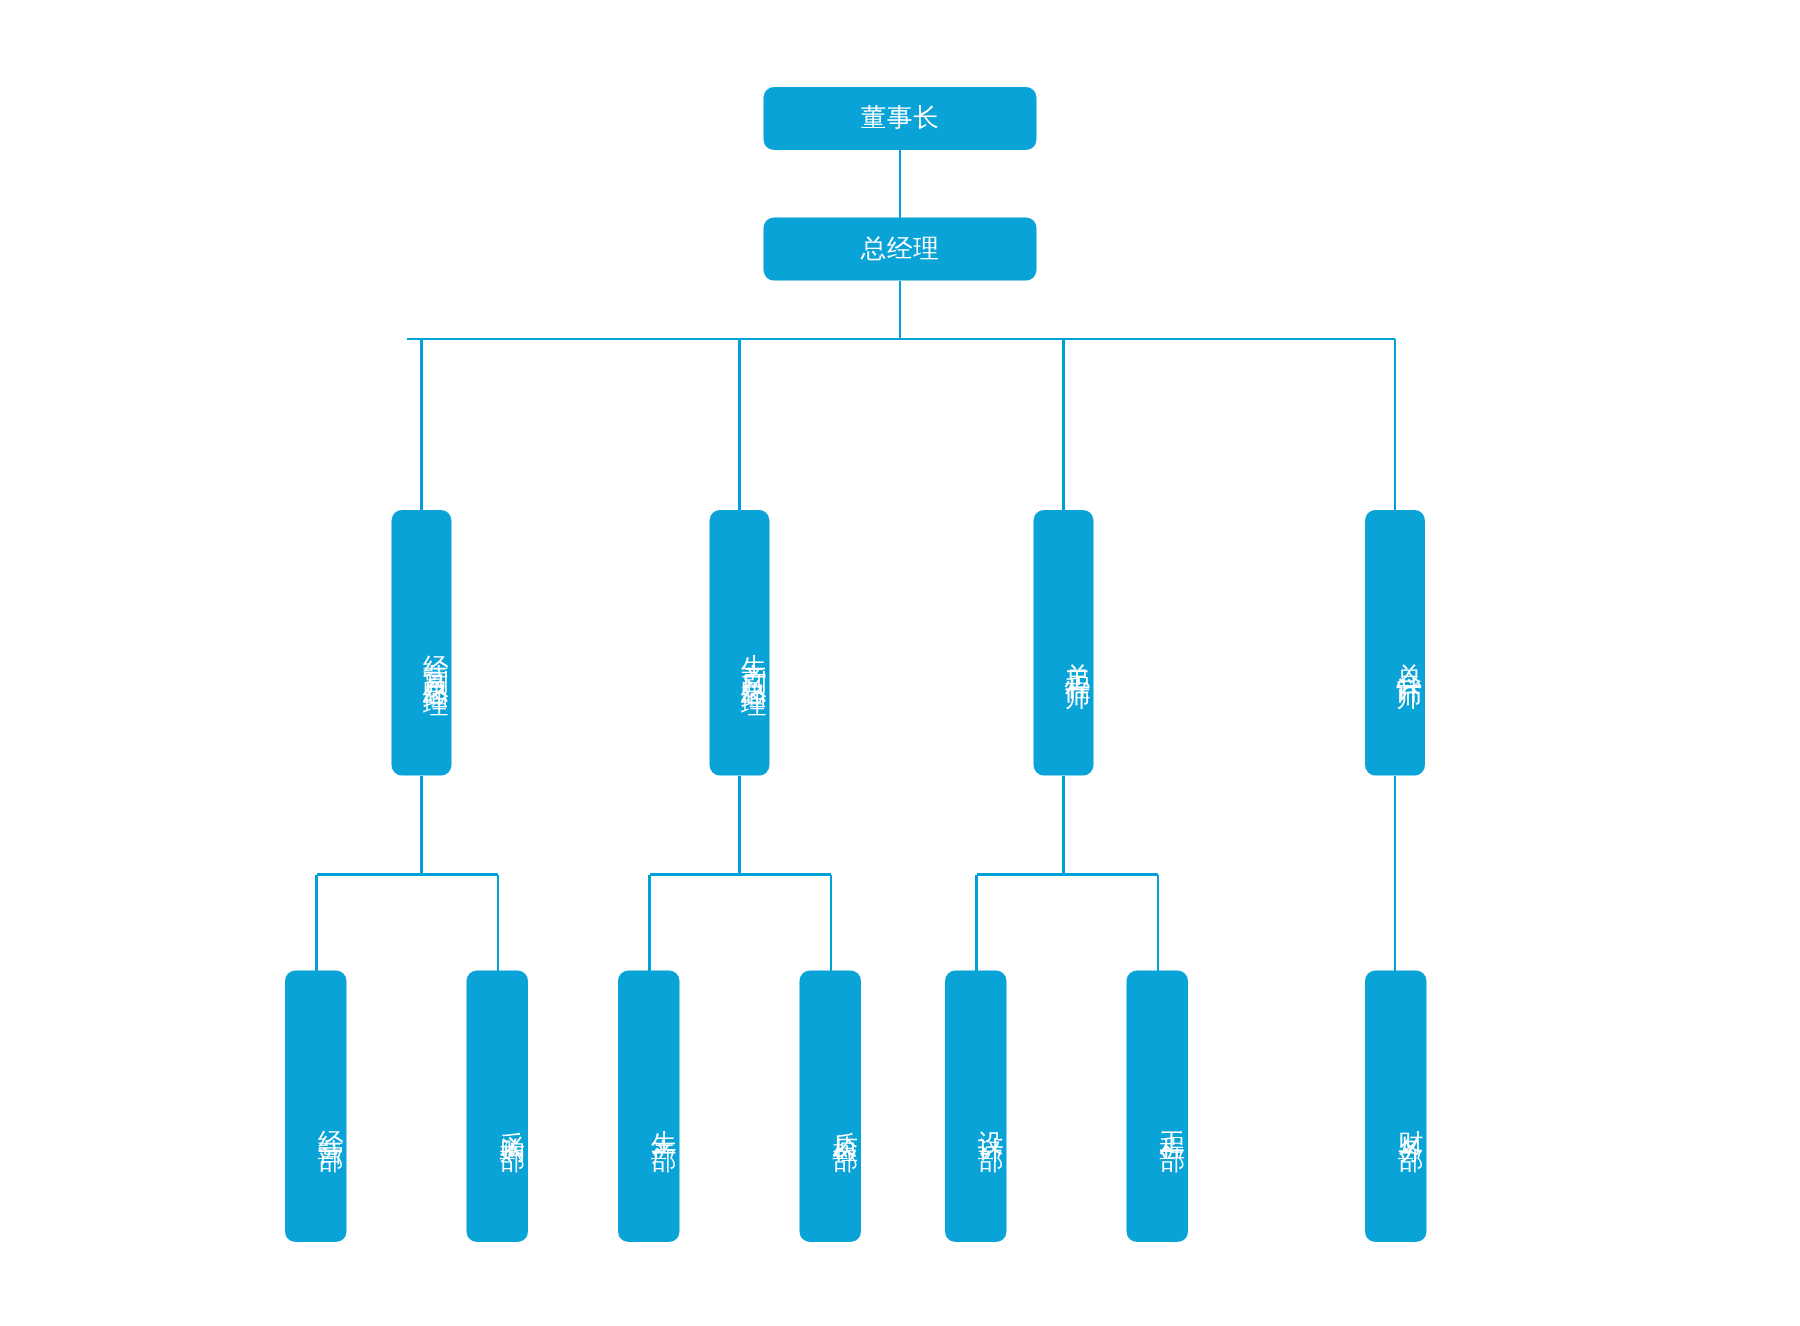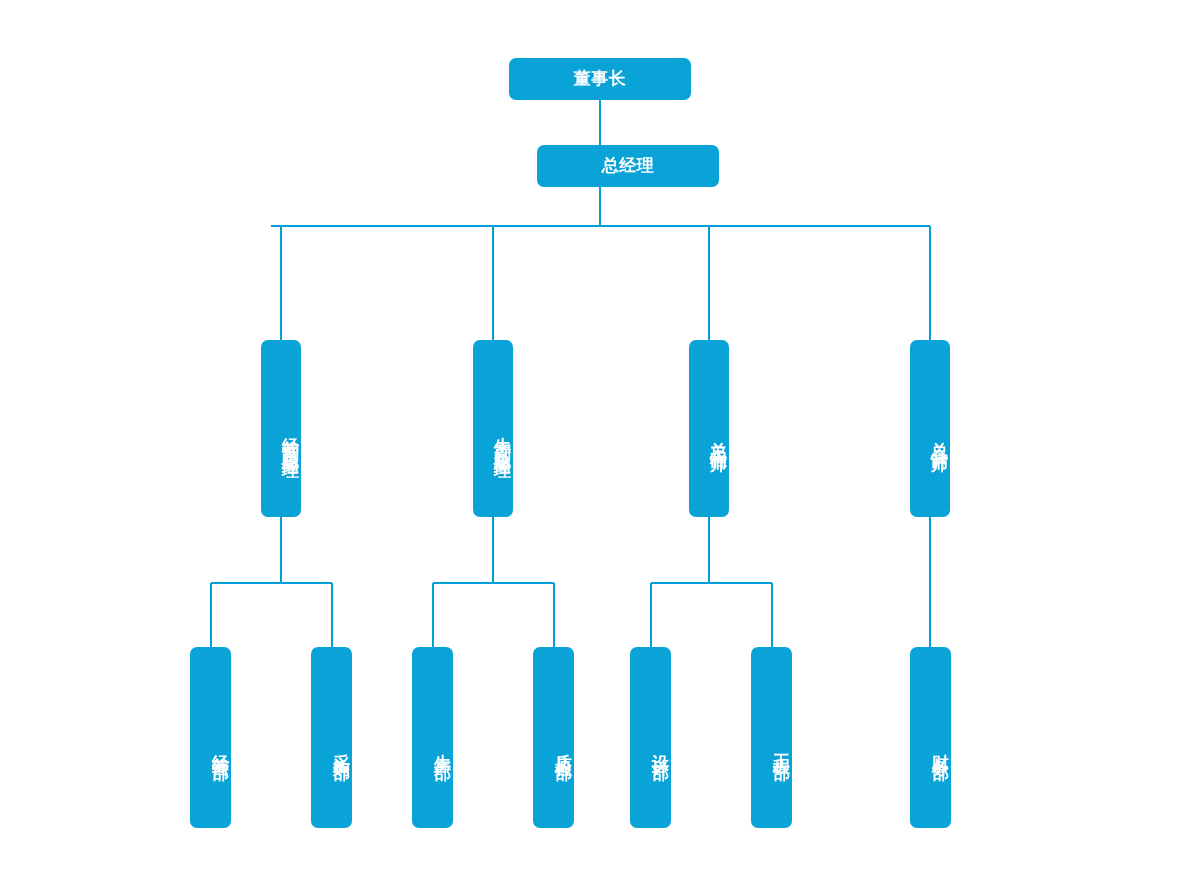--- a/index.html
+++ b/index.html
@@ -32,21 +32,21 @@
     box-sizing: border-box;
     background: #0aa3d7;
     border-radius: 7px;
     color: #ffffff;
     display: flex;
     align-items: center;
     justify-content: center;
     text-align: left;
     line-height: 1.32;
     letter-spacing: 0.5px;
-    font-weight: 700;
+    font-weight: 400;
     user-select: none;
   }
   .node.horizontal {
     font-size: 17px;
     writing-mode: horizontal-tb;
     padding: 0 6px;
   }
   .node.vertical {
     font-size: 17px;
     writing-mode: vertical-rl;
@@ -81,21 +81,21 @@
       <line x1="433" y1="583" x2="433" y2="647" stroke="#00a0d8" stroke-width="1.4" shape-rendering="crispEdges"></line>
       <line x1="554" y1="583" x2="554" y2="647" stroke="#00a0d8" stroke-width="1.4" shape-rendering="crispEdges"></line>
       <line x1="709" y1="517" x2="709" y2="583" stroke="#00a0d8" stroke-width="1.4" shape-rendering="crispEdges"></line>
       <line x1="651" y1="583" x2="772" y2="583" stroke="#00a0d8" stroke-width="1.4" shape-rendering="crispEdges"></line>
       <line x1="651" y1="583" x2="651" y2="647" stroke="#00a0d8" stroke-width="1.4" shape-rendering="crispEdges"></line>
       <line x1="772" y1="583" x2="772" y2="647" stroke="#00a0d8" stroke-width="1.4" shape-rendering="crispEdges"></line>
       <line x1="930" y1="517" x2="930" y2="647" stroke="#00a0d8" stroke-width="1.4" shape-rendering="crispEdges"></line>
     </svg>
   <div id="node-layer">
       <div class="node horizontal" style="left: 509px; top: 58px; width: 182px; height: 42px; background: rgb(10, 163, 215); color: rgb(255, 255, 255); border-radius: 7px;">董事长</div>
-      <div class="node horizontal" style="left: 509px; top: 145px; width: 182px; height: 42px; background: rgb(10, 163, 215); color: rgb(255, 255, 255); border-radius: 7px; margin-left: 28px;">总经理</div>
+      <div class="node horizontal" style="left: 509px; top: 145px; width: 182px; height: 42px; background: rgb(10, 163, 215); color: rgb(255, 255, 255); border-radius: 7px;">总经理</div>
       <div class="node vertical" style="left: 261px; top: 340px; width: 40px; height: 177px; background: rgb(10, 163, 215); color: rgb(255, 255, 255); border-radius: 7px;">经营副总经理</div>
       <div class="node vertical" style="left: 473px; top: 340px; width: 40px; height: 177px; background: rgb(10, 163, 215); color: rgb(255, 255, 255); border-radius: 7px;">生产副总经理</div>
       <div class="node vertical" style="left: 689px; top: 340px; width: 40px; height: 177px; background: rgb(10, 163, 215); color: rgb(255, 255, 255); border-radius: 7px;">总工程师</div>
       <div class="node vertical" style="left: 910px; top: 340px; width: 40px; height: 177px; background: rgb(10, 163, 215); color: rgb(255, 255, 255); border-radius: 7px;">总会计师</div>
       <div class="node vertical dept" style="left: 190px; top: 647px; width: 41px; height: 181px; background: rgb(10, 163, 215); color: rgb(255, 255, 255); border-radius: 7px;">经营部</div>
       <div class="node vertical dept" style="left: 311px; top: 647px; width: 41px; height: 181px; background: rgb(10, 163, 215); color: rgb(255, 255, 255); border-radius: 7px;">采购部</div>
       <div class="node vertical dept" style="left: 412px; top: 647px; width: 41px; height: 181px; background: rgb(10, 163, 215); color: rgb(255, 255, 255); border-radius: 7px;">生产部</div>
       <div class="node vertical dept" style="left: 533px; top: 647px; width: 41px; height: 181px; background: rgb(10, 163, 215); color: rgb(255, 255, 255); border-radius: 7px;">质检部</div>
       <div class="node vertical dept" style="left: 630px; top: 647px; width: 41px; height: 181px; background: rgb(10, 163, 215); color: rgb(255, 255, 255); border-radius: 7px;">设计部</div>
       <div class="node vertical dept" style="left: 751px; top: 647px; width: 41px; height: 181px; background: rgb(10, 163, 215); color: rgb(255, 255, 255); border-radius: 7px;">工程部</div>

